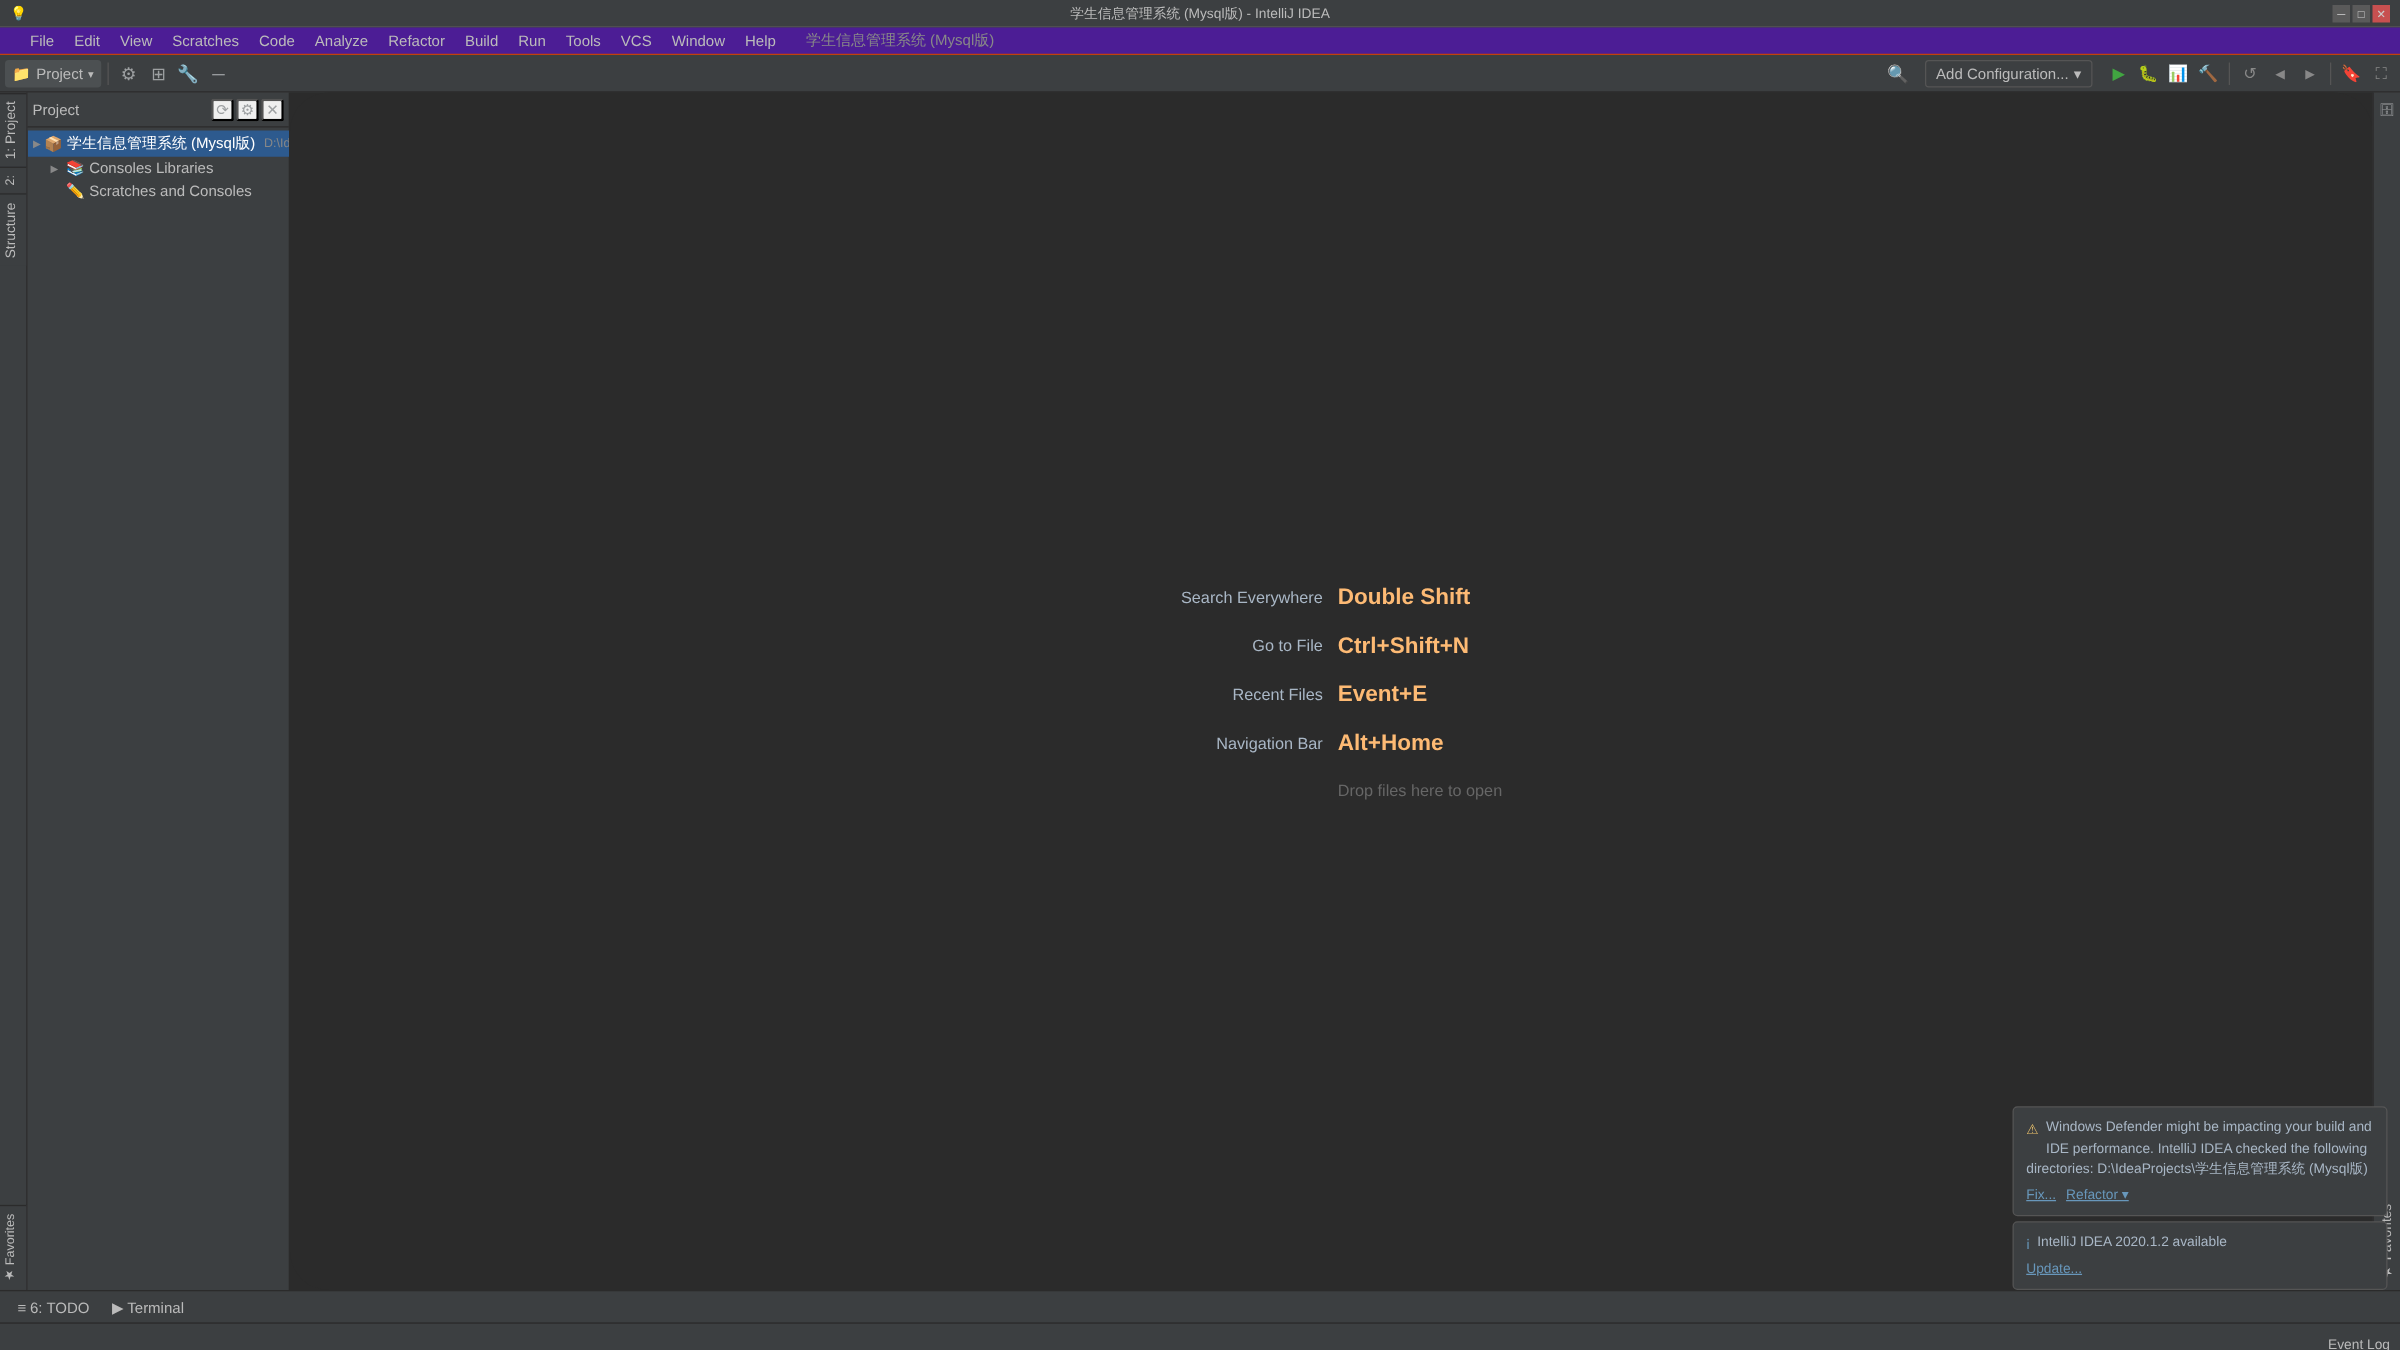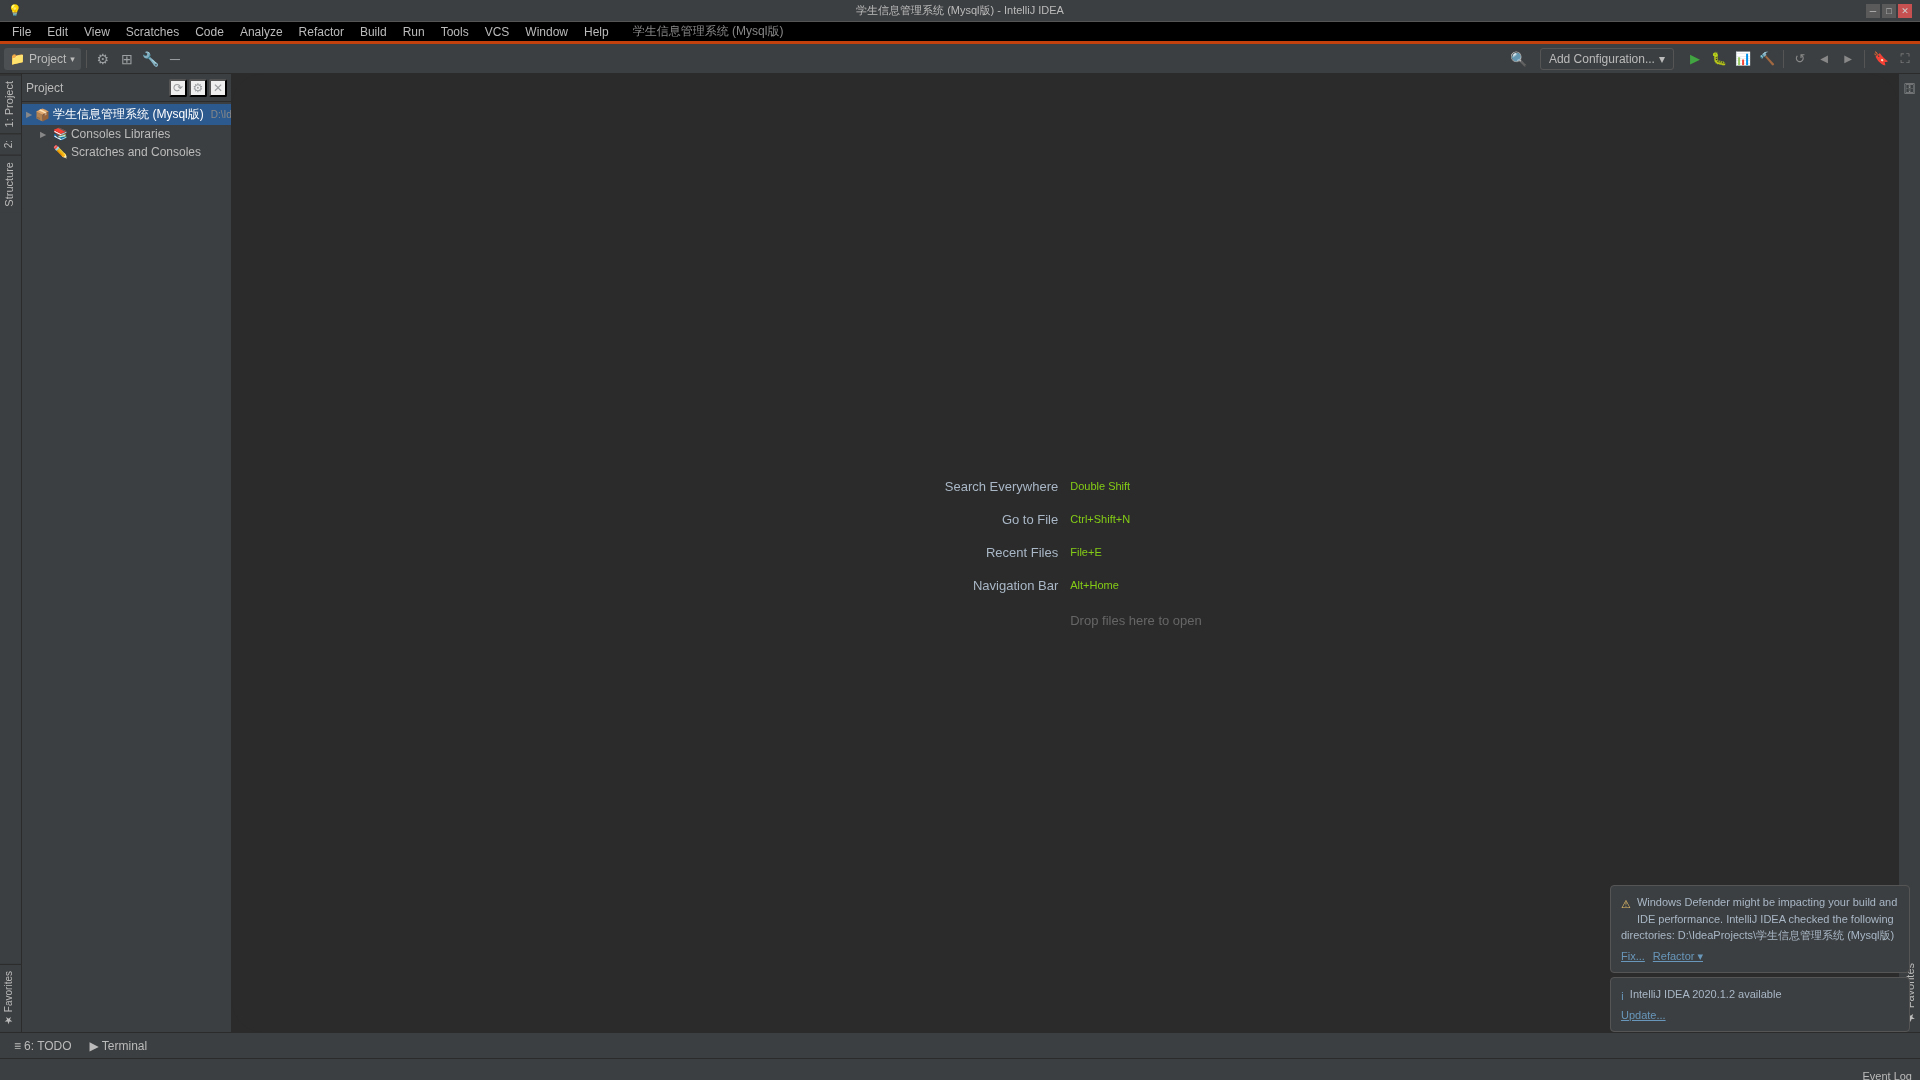--- a/index.html
+++ b/index.html
@@ -51,25 +51,25 @@
       font-size: 9px;
       display: flex;
       align-items: center;
       justify-content: center;
       cursor: pointer;
     }
 
     
     .menu-bar {
       height: 22px;
-      background: #000000;
-      display: flex;
-      align-items: center;
-      padding: 0 4px;
-      border-bottom: 3px solid #c2410c;
+      background: #4c1d95;
+      display: flex;
+      align-items: center;
+      padding: 0 16px;
+      border-bottom: 1px solid #c2410c;
     }
     .menu-item {
       padding: 2px 8px;
       font-size: 12px;
       color: #bbb;
       cursor: pointer;
       height: 100%;
       display: flex;
       align-items: center;
     }
@@ -245,23 +245,23 @@
       margin-bottom: 18px;
       gap: 12px;
     }
     .welcome-label {
       color: #a9b7c6;
       font-size: 13px;
       min-width: 130px;
       text-align: right;
     }
     .welcome-shortcut {
-      color: #84cc16;
-      font-size: 11px;
-      font-weight: 400;
+      color: #fdba74;
+      font-size: 18px;
+      font-weight: 700;
     }
     .drop-text {
       color: #666;
       font-size: 13px;
       margin-top: 20px;
       margin-left: 142px;
     }
 
     
     .bottom-bar {
@@ -476,21 +476,21 @@
       <div class="welcome-row">
         <span class="welcome-label">Search Everywhere</span>
         <span class="welcome-shortcut">Double Shift</span>
       </div>
       <div class="welcome-row">
         <span class="welcome-label">Go to File</span>
         <span class="welcome-shortcut">Ctrl+Shift+N</span>
       </div>
       <div class="welcome-row">
         <span class="welcome-label">Recent Files</span>
-        <span class="welcome-shortcut">File+E</span>
+        <span class="welcome-shortcut">Event+E</span>
       </div>
       <div class="welcome-row">
         <span class="welcome-label">Navigation Bar</span>
         <span class="welcome-shortcut">Alt+Home</span>
       </div>
       <div class="drop-text">Drop files here to open</div>
     </div>
   </div>
 
   <div class="right-sidebar">

